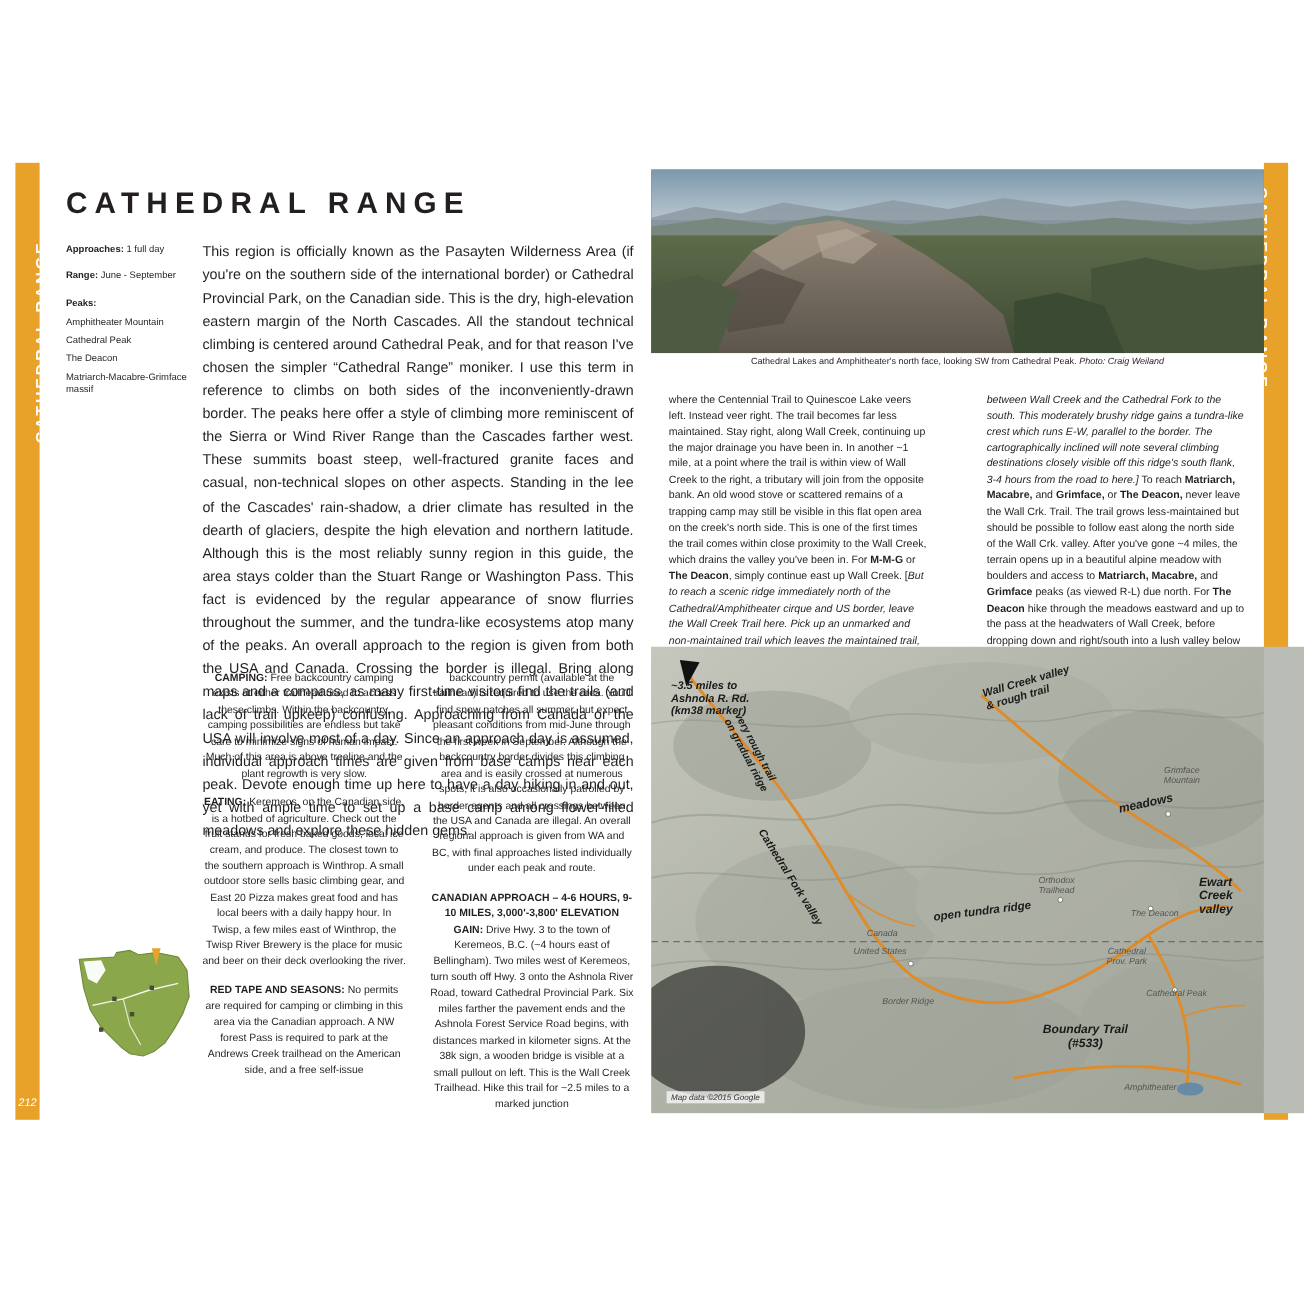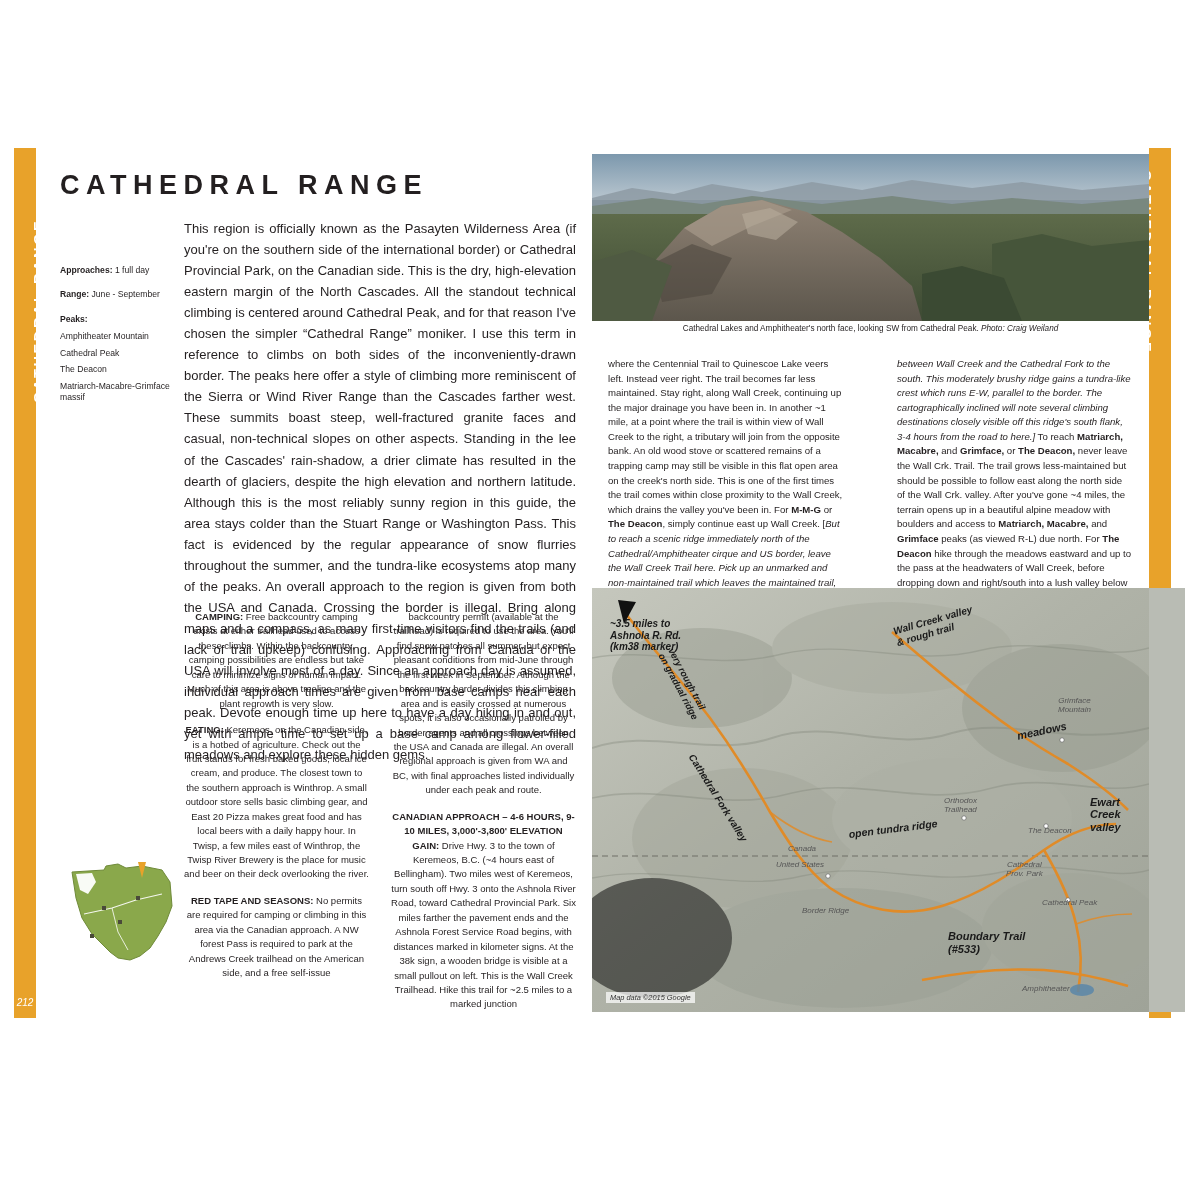--- a/index.html
+++ b/index.html
@@ -86,21 +86,20 @@
 
   
   .info-col {
     position: absolute;
     left: 24px;
     top: 72px;
     width: 116px;
     font-size: 8.6px;
     line-height: 1.55;
     color: #231f20;
-    margin-top: 44px;
   }
   .info-col .row { margin-bottom: 11px; }
   .info-col .lbl { font-weight: bold; }
   .info-col .peaks-head { font-weight: bold; margin-bottom: 5px; }
   .info-col .peak { margin-bottom: 5.5px; line-height: 1.3; }
 
   
   .intro {
     position: absolute;
     left: 148px;
@@ -401,21 +400,21 @@
 &amp; rough trail</div>
 
       <div class="maplabel" style="left:424px; top:142px; transform:rotate(-12deg); transform-origin:left top; font-size:11px;">meadows</div>
 
       <div class="maplabel" style="left:256px; top:240px; transform:rotate(-7deg); transform-origin:left top; font-size:10.5px;">open tundra ridge</div>
 
       <div class="maplabel" style="left:498px; top:208px; white-space:pre-line; line-height:1.12; font-size:11px;">Ewart
 Creek
 valley</div>
 
-      <div class="maplabel" style="left:356px; top:342px; white-space:pre-line; font-size:11px;">Boundary Trail
+      <div class="maplabel" style="left:356px; top:342px; white-space:pre-line; text-align:center; font-size:11px;">Boundary Trail
 (#533)</div>
 
       <div class="maplabel small" style="left:466px; top:108px; white-space:pre-line; text-align:center;">Grimface
 Mountain</div>
 
       <div class="maplabel small" style="left:352px; top:208px; white-space:pre-line; text-align:center;">Orthodox
 Trailhead</div>
 
       <div class="maplabel small" style="left:436px; top:238px;">The Deacon</div>
 

